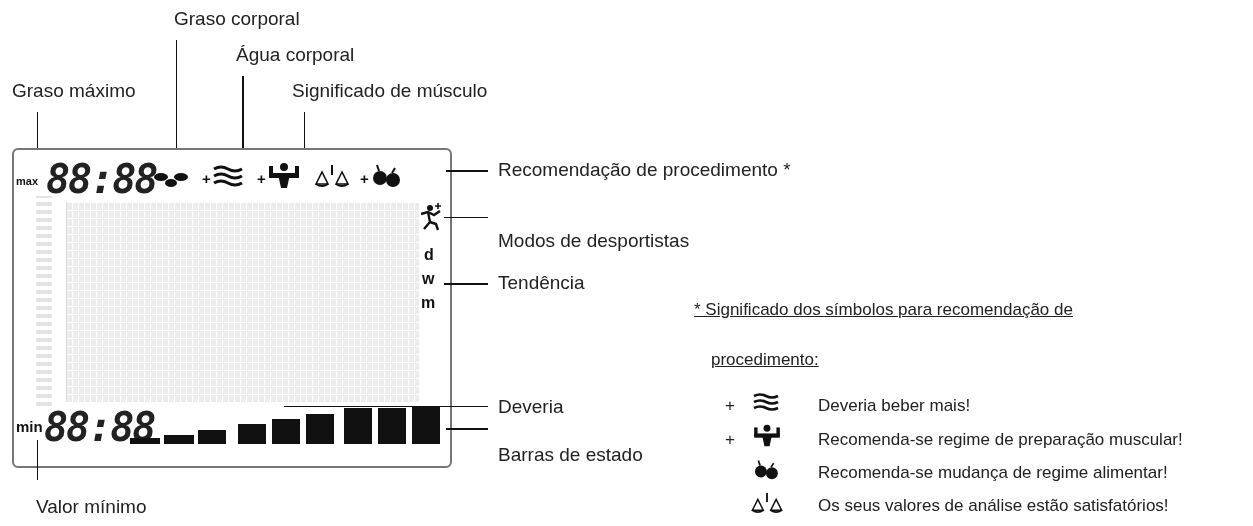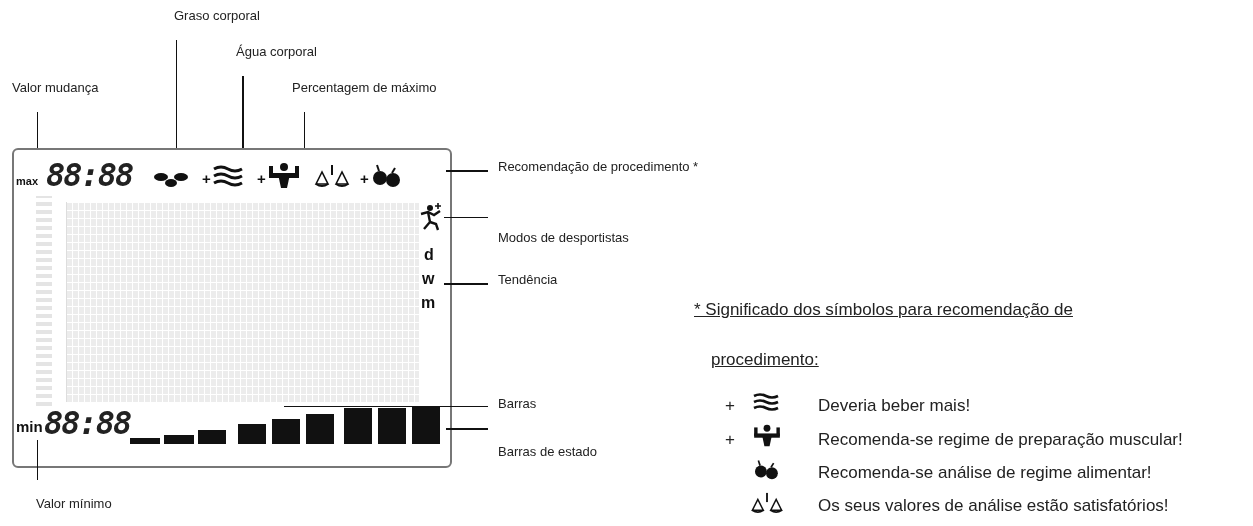--- a/index.html
+++ b/index.html
@@ -1,44 +1,44 @@
 <!DOCTYPE html>
 <html><head>
 <meta charset="utf-8">
 <style>
   html, body { margin: 0; padding: 0; background: #ffffff; }
   body { width: 1253px; height: 526px; position: relative; overflow: hidden;
          font-family: "Liberation Sans", "DejaVu Sans", sans-serif; color: #1a1a1a; }
-  .lbl { position: absolute; font-size: 13px; white-space: nowrap; color: #222; }
+  .lbl { position: absolute; font-size: 19px; white-space: nowrap; color: #222; }
   .line { position: absolute; background: #111; }
   .lcd { position: absolute; left: 12px; top: 148px; width: 440px; height: 320px;
          border: 2px solid #777; border-radius: 6px; background: #fff; box-sizing: border-box; }
   .seg { position: absolute; font-family: "DejaVu Sans Mono", monospace; font-weight: bold; font-style: italic;
-         font-size: 32px; letter-spacing: -2px; color: #222; }
+         font-size: 40px; letter-spacing: -2px; color: #222; }
   .small-b { position: absolute; font-weight: bold; font-size: 15px; color: #111; }
   .grid { position: absolute; left: 52px; top: 52px; width: 352px; height: 200px;
           background-color: #ececec;
           background-image:
             repeating-linear-gradient(90deg, transparent 0 5px, #fff 5px 6px),
             repeating-linear-gradient(0deg, transparent 0 7px, #fff 7px 8px);
           border-left: 1px solid #ddd; }
   .yscale { position: absolute; left: 22px; top: 46px; width: 16px; height: 210px;
             background-image: repeating-linear-gradient(0deg, #e4e4e4 0 4px, #fff 4px 8px); }
   .icon { position: absolute; }
   .bar { position: absolute; bottom: 22px; background: #111; }
   .units { position: absolute; font-weight: bold; font-size: 19px; color: #111; letter-spacing: -0.3px; }
   .legend-row { position: absolute; font-size: 17px; color: #222; white-space: nowrap; }
 </style>
 </head>
 <body>
 
 <div class="lbl" style="left:174px; top:8px;">Graso corporal</div>
 <div class="lbl" style="left:236px; top:44px;">Água corporal</div>
-<div class="lbl" style="left:12px; top:80px;">Valor mudança</div>
-<div class="lbl" style="left:292px; top:80px;">Percentagem de máximo</div>
+<div class="lbl" style="left:12px; top:80px;">Graso máximo</div>
+<div class="lbl" style="left:292px; top:80px;">Significado de músculo</div>
 
 <div class="line" style="left:37px; top:112px; width:1px; height:44px;"></div>
 <div class="line" style="left:176px; top:40px; width:1px; height:116px;"></div>
 <div class="line" style="left:242px; top:76px; width:2px; height:80px;"></div>
 <div class="line" style="left:304px; top:112px; width:1px; height:44px;"></div>
 
 <div class="lcd">
   <span class="small-b" style="left:2px; top:25px; font-size:11px;">max</span>
   <span class="seg" style="left:32px; top:6px;">88:88</span>
 
@@ -115,21 +115,21 @@
 <div class="line" style="left:446px; top:170px; width:42px; height:2px;"></div>
 <div class="lbl" style="left:498px; top:159px;">Recomendação de procedimento *</div>
 
 <div class="line" style="left:444px; top:217px; width:44px; height:1px;"></div>
 <div class="lbl" style="left:498px; top:206px;margin-top:24px;">Modos de desportistas</div>
 
 <div class="line" style="left:444px; top:283px; width:44px; height:2px;"></div>
 <div class="lbl" style="left:498px; top:272px;">Tendência</div>
 
 <div class="line" style="left:284px; top:406px; width:204px; height:1px;"></div>
-<div class="lbl" style="left:498px; top:396px;">Barras</div>
+<div class="lbl" style="left:498px; top:396px;">Deveria</div>
 
 <div class="line" style="left:446px; top:428px; width:42px; height:2px;"></div>
 <div class="lbl" style="left:498px; top:416px;margin-top:28px;">Barras de estado</div>
 
 <div class="line" style="left:37px; top:440px; width:1px; height:40px;"></div>
 <div class="lbl" style="left:36px; top:496px;">Valor mínimo</div>
 
 <div class="legend-row" style="left:694px; top:300px;text-decoration:underline;">* Significado dos símbolos para recomendação de</div>
 <div class="legend-row" style="left:711px; top:350px;text-decoration:underline;">procedimento:</div>
 
@@ -154,21 +154,21 @@
     </svg>
     <span class="legend-row" style="left:818px; top:430px;">Recomenda-se regime de preparação muscular!</span>
   </div>
   <div>
     <svg class="icon" style="left:752px; top:458px;" width="28" height="22" viewBox="0 0 32 26">
       <circle cx="10" cy="16" r="7" fill="#111"></circle>
       <circle cx="23" cy="18" r="7" fill="#111"></circle>
       <path d="M9 9 L7 3" stroke="#111" stroke-width="2"></path>
       <path d="M22 11 L25 6" stroke="#111" stroke-width="2"></path>
     </svg>
-    <span class="legend-row" style="left:818px; top:463px;">Recomenda-se análise de regime alimentar!</span>
+    <span class="legend-row" style="left:818px; top:463px;">Recomenda-se mudança de regime alimentar!</span>
   </div>
   <div>
     <svg class="icon" style="left:750px; top:492px;" width="34" height="22" viewBox="0 0 36 24">
       <rect x="17" y="1" width="2" height="10" fill="#111"></rect>
       <path d="M2 20 L8 8 L14 20 Z" stroke="#111" stroke-width="1.6" fill="none"></path>
       <path d="M22 20 L28 8 L34 20 Z" stroke="#111" stroke-width="1.6" fill="none"></path>
       <path d="M2 20 Q8 24 14 20" stroke="#111" stroke-width="2" fill="none"></path>
       <path d="M22 20 Q28 24 34 20" stroke="#111" stroke-width="2" fill="none"></path>
     </svg>
     <span class="legend-row" style="left:818px; top:496px;">Os seus valores de análise estão satisfatórios!</span>

